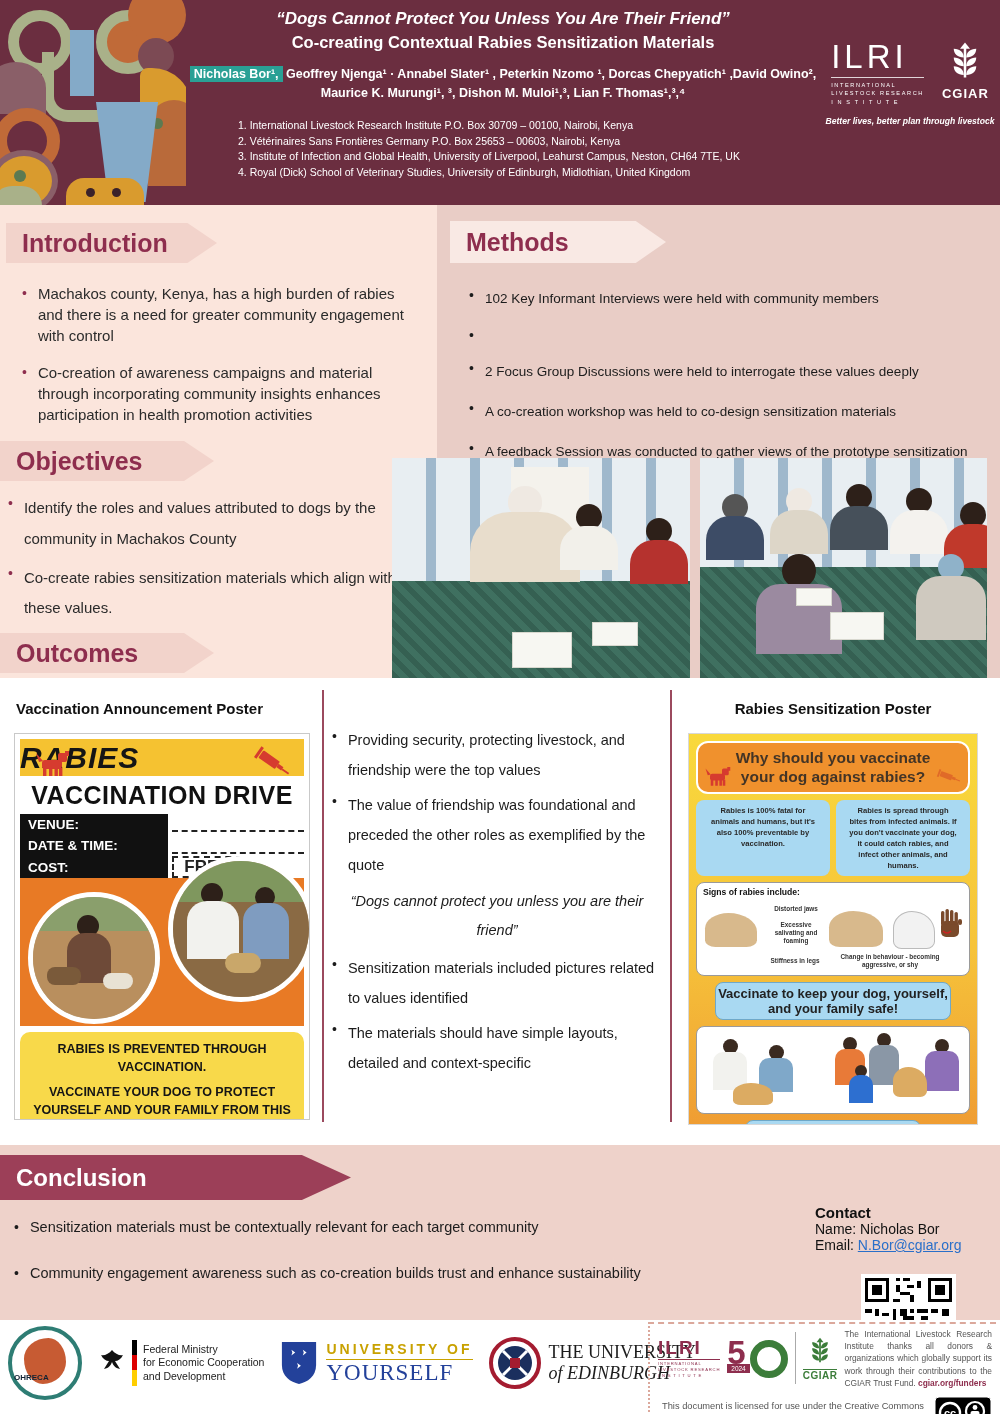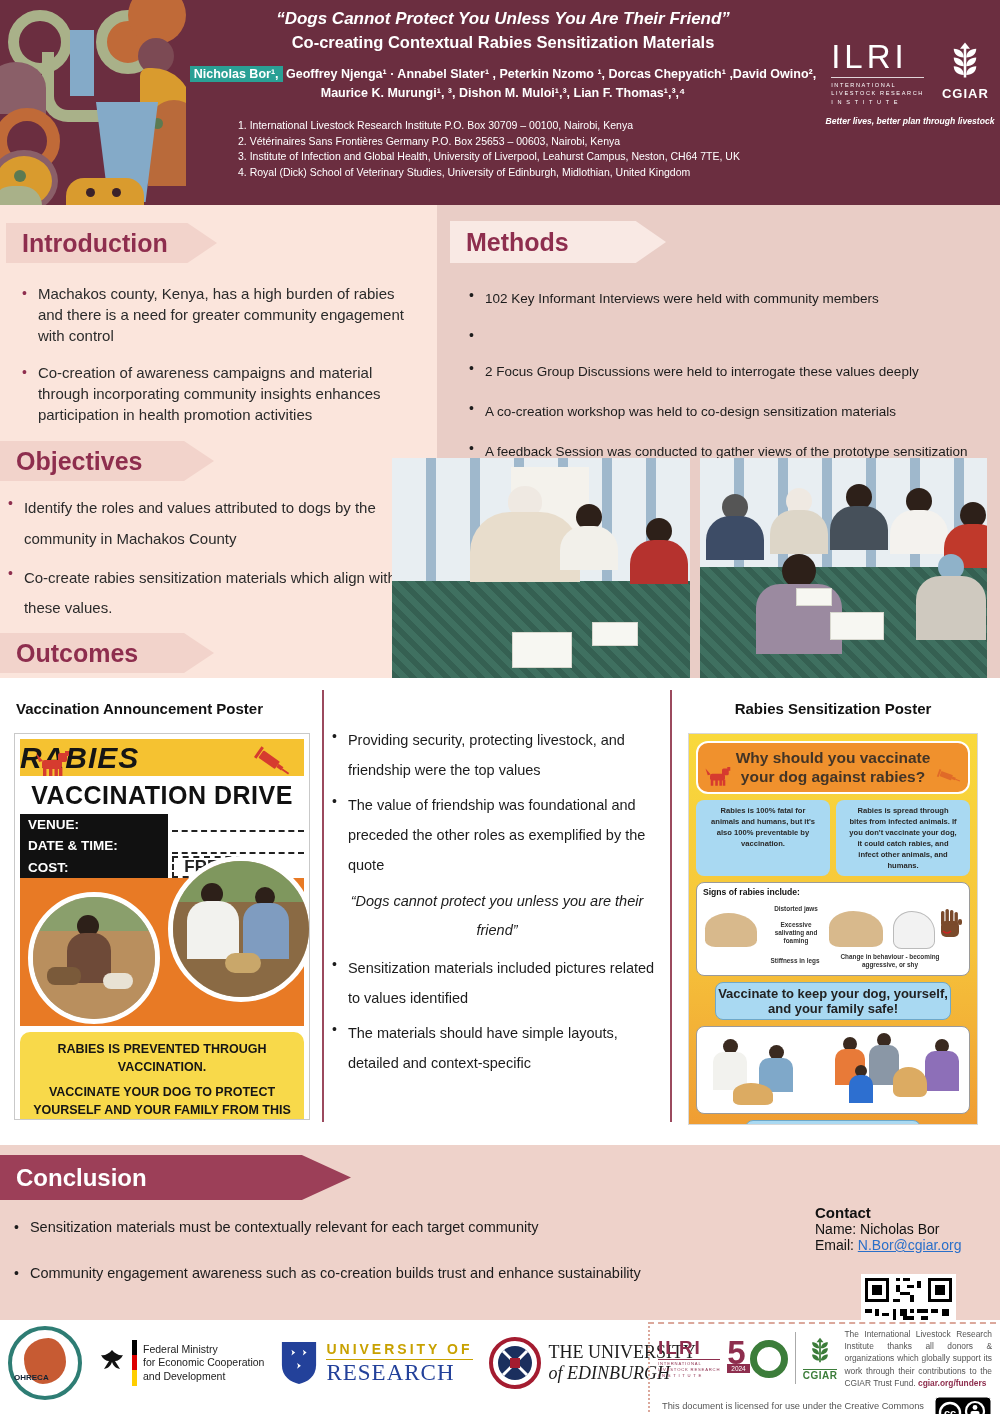--- a/index.html
+++ b/index.html
@@ -630,21 +630,21 @@
         <svg width="38" height="46" viewBox="0 0 40 48">
           <path d="M2 2 h36 v24 c0 12-9 18-18 20 C11 44 2 38 2 26 Z" fill="#23419a"></path>
           <g fill="#fff">
               <path d="M12 10 l4 3 -4 3 1-3z"></path>
               <path d="M24 10 l4 3 -4 3 1-3z"></path>
               <path d="M18 24 l4 3 -4 3 1-3z"></path>
             </g>
         </svg>
         <div>
           <div class="liv-t1">UNIVERSITY OF</div>
-          <div class="liv-t2">RESEARCH</div>
+          <div class="liv-t2">YOURSELF</div>
         </div>
       </div>
       <div class="edin">
         <svg width="52" height="52" viewBox="0 0 52 52">
           <circle cx="26" cy="26" r="24" fill="#fff" stroke="#a41c30" stroke-width="4"></circle>
           <circle cx="26" cy="26" r="17" fill="#1b2f5e"></circle>
           <g stroke="#fff" stroke-width="3">
               <line x1="14" y1="14" x2="38" y2="38"></line>
               <line x1="38" y1="14" x2="14" y2="38"></line>
             </g>

